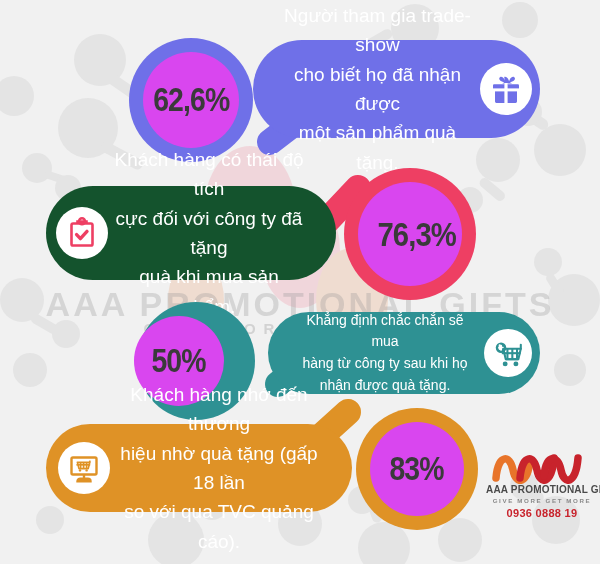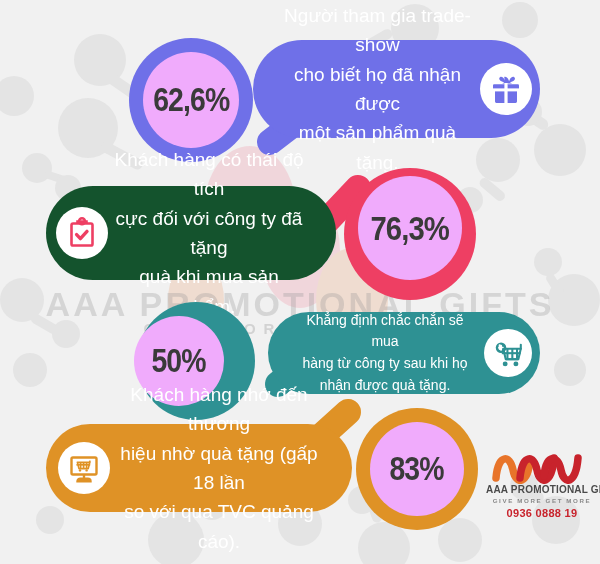--- a/index.html
+++ b/index.html
@@ -56,21 +56,21 @@
     background:#ffffff;
     display:flex; align-items:center; justify-content:center;
     flex:0 0 auto;
   }
   .icon-badge svg { display:block; }
 
   
   .lens {
     position:absolute;
     border-radius:50%;
-    background:#f0abfc;
+    background:#d946ef;
     display:flex; align-items:center; justify-content:center;
   }
   .lens-num {
     font-family:"Liberation Sans", sans-serif;
     font-weight:700;
     color:#3a3a3a;
     letter-spacing:-1px;
     transform:scaleX(0.86);
   }
 
@@ -214,21 +214,21 @@
           <path d="M11.6 18.6l3.8 4 6.6-7.2" fill="none" stroke="#ee3f63" stroke-width="3.4" stroke-linecap="round" stroke-linejoin="round"></path>
         </svg>
       </div>
       <div class="bar-text">Khách hàng có thái độ tích
 cực đối với công ty đã tặng
 quà khi mua sản phẩm.</div>
     </div>
 
     <div style="position:absolute; left:344px; top:168px; width:132px; height:132px;
                 border-radius:50%; background:#ee3f63;"></div>
-    <div class="lens" style="left:358px; top:176px; width:104px; height:104px;">
+    <div class="lens" style="left:358px; top:182px; width:104px; height:104px;justify-content:flex-end;">
       <span class="lens-num" style="font-size:34px;">76,3%</span>
     </div>
   </div>
 
   <div class="row">
 
     <svg style="position:absolute;left:180px;top:290px;width:260px;height:140px;" viewBox="0 0 260 140" xmlns="http://www.w3.org/2000/svg">
       <path d="M98 94 L152 50" stroke="#2e9193" stroke-width="26" stroke-linecap="round" fill="none"></path>
     </svg>
 

